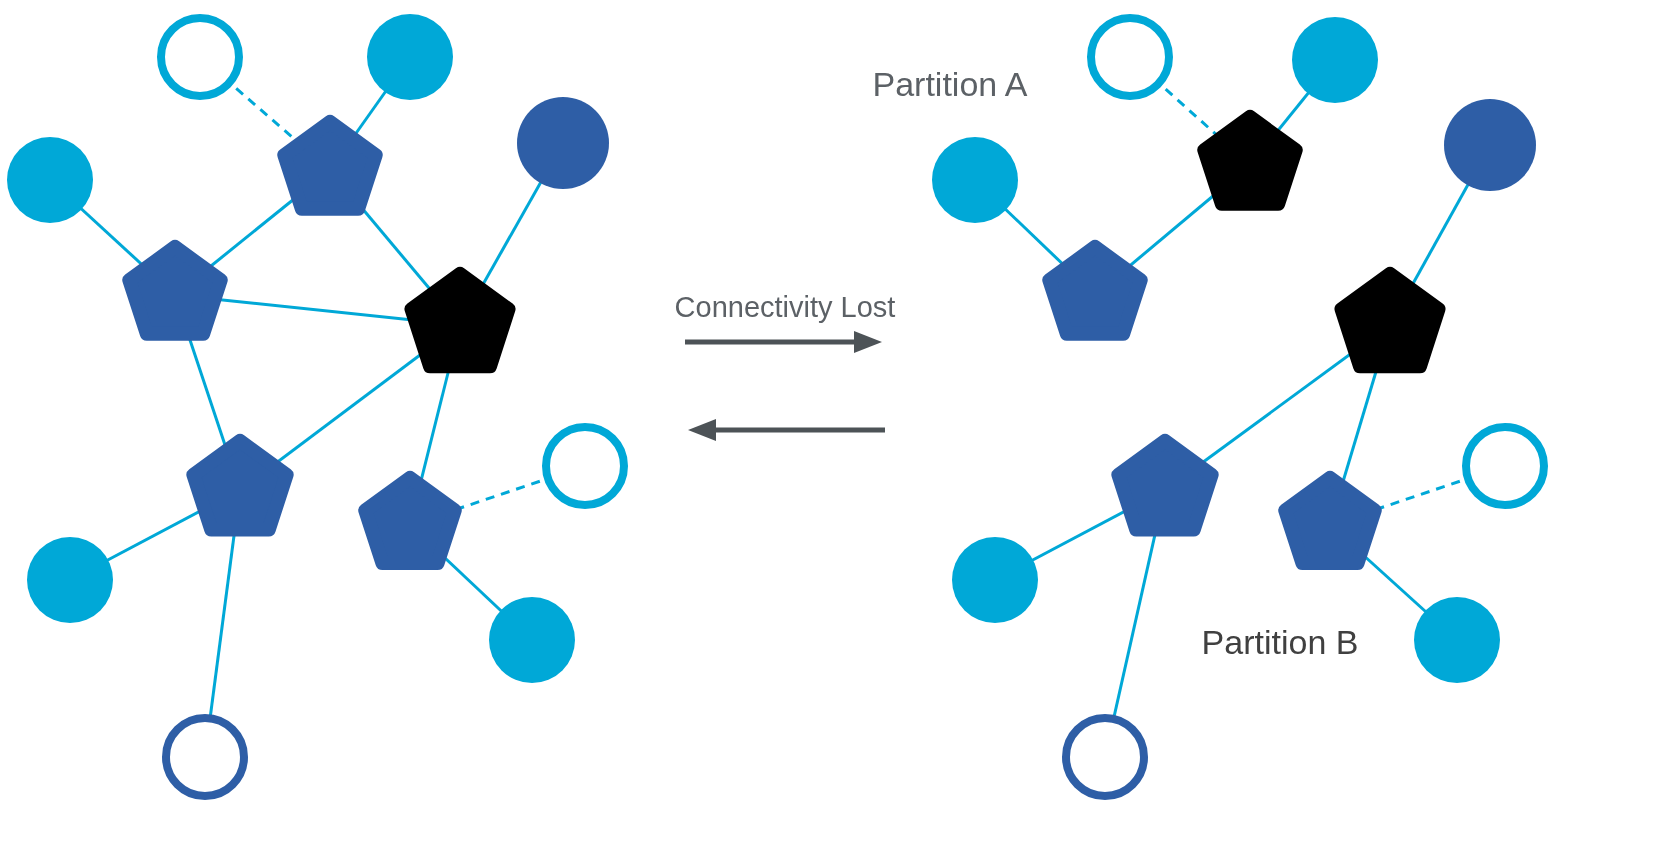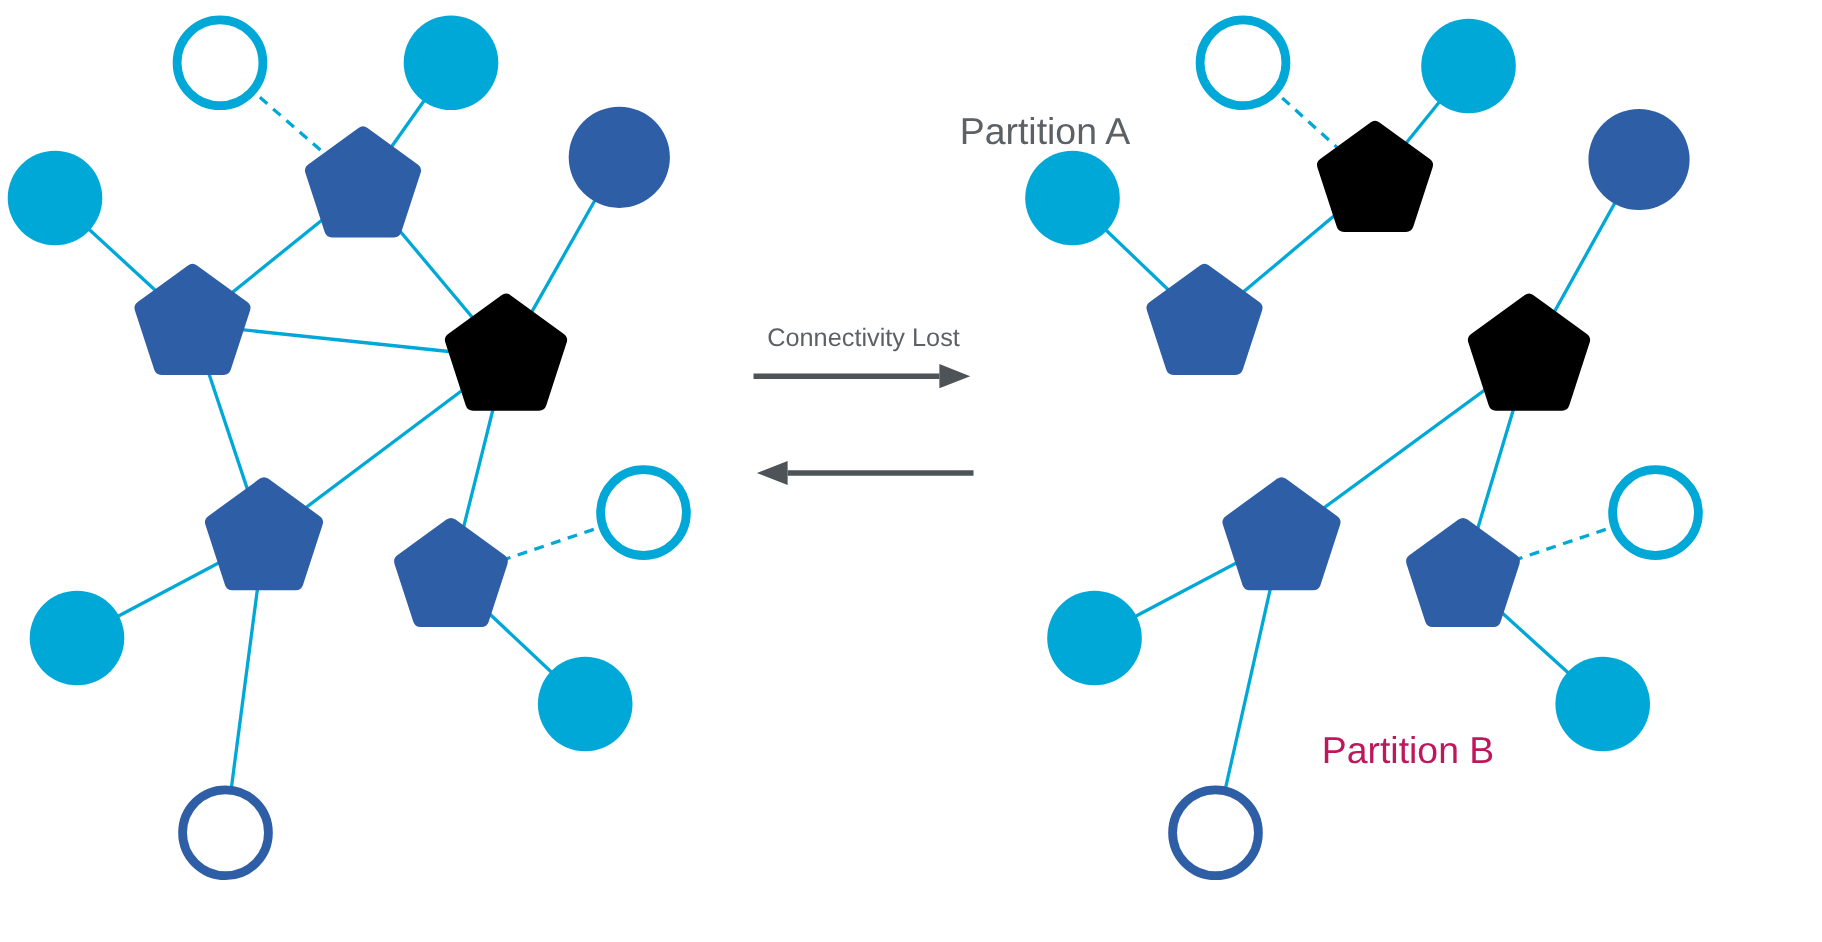--- a/index.html
+++ b/index.html
@@ -25,23 +25,23 @@
     transform: translate(-50%, -50%);
     color: #5C6166;
     white-space: nowrap;
     text-align: center;
     line-height: 1.25;
   }
   .partition-label {
     font-size: 34px;
   }
   .flow-label {
-    font-size: 23px;
+    font-size: 29px;
   }
-  #partition-a-label { left: 950px; top: 84px; margin-top: 36px; }
+  #partition-a-label { left: 950px; top: 84px; }
   #partition-b-label { left: 1280px; top: 642px; }
   #connectivity-lost-label { left: 785px; top: 307px; }
   #connectivity-restored-label { left: 785px; top: 488px; }
 </style>
 </head>
 <body>
 
 <div class="canvas">
   <svg id="diagram-svg" width="1656" height="856" viewBox="0 0 1656 856" xmlns="http://www.w3.org/2000/svg">
       <g>
@@ -104,17 +104,17 @@
         <polygon points="882,342 854,331 854,353" fill="#4D5357"></polygon>
       </g>
       <g>
         <line x1="885" y1="430" x2="716" y2="430" stroke="#4D5357" stroke-width="5"></line>
         <polygon points="688,430 716,419 716,441" fill="#4D5357"></polygon>
       </g>
     </svg>
 
   <div id="partition-a-label" class="diagram-label partition-label" style="color: rgb(92, 97, 102);">Partition A</div>
 
-  <div id="partition-b-label" class="diagram-label partition-label" style="color: #be185d; margin-top: 41px;">Partition B</div>
+  <div id="partition-b-label" class="diagram-label partition-label" style="color: #404040;">Partition B</div>
 
   <div id="connectivity-lost-label" class="diagram-label flow-label" style="color: rgb(92, 97, 102);">Connectivity Lost</div>
 
 </div>
 
 </body></html>

